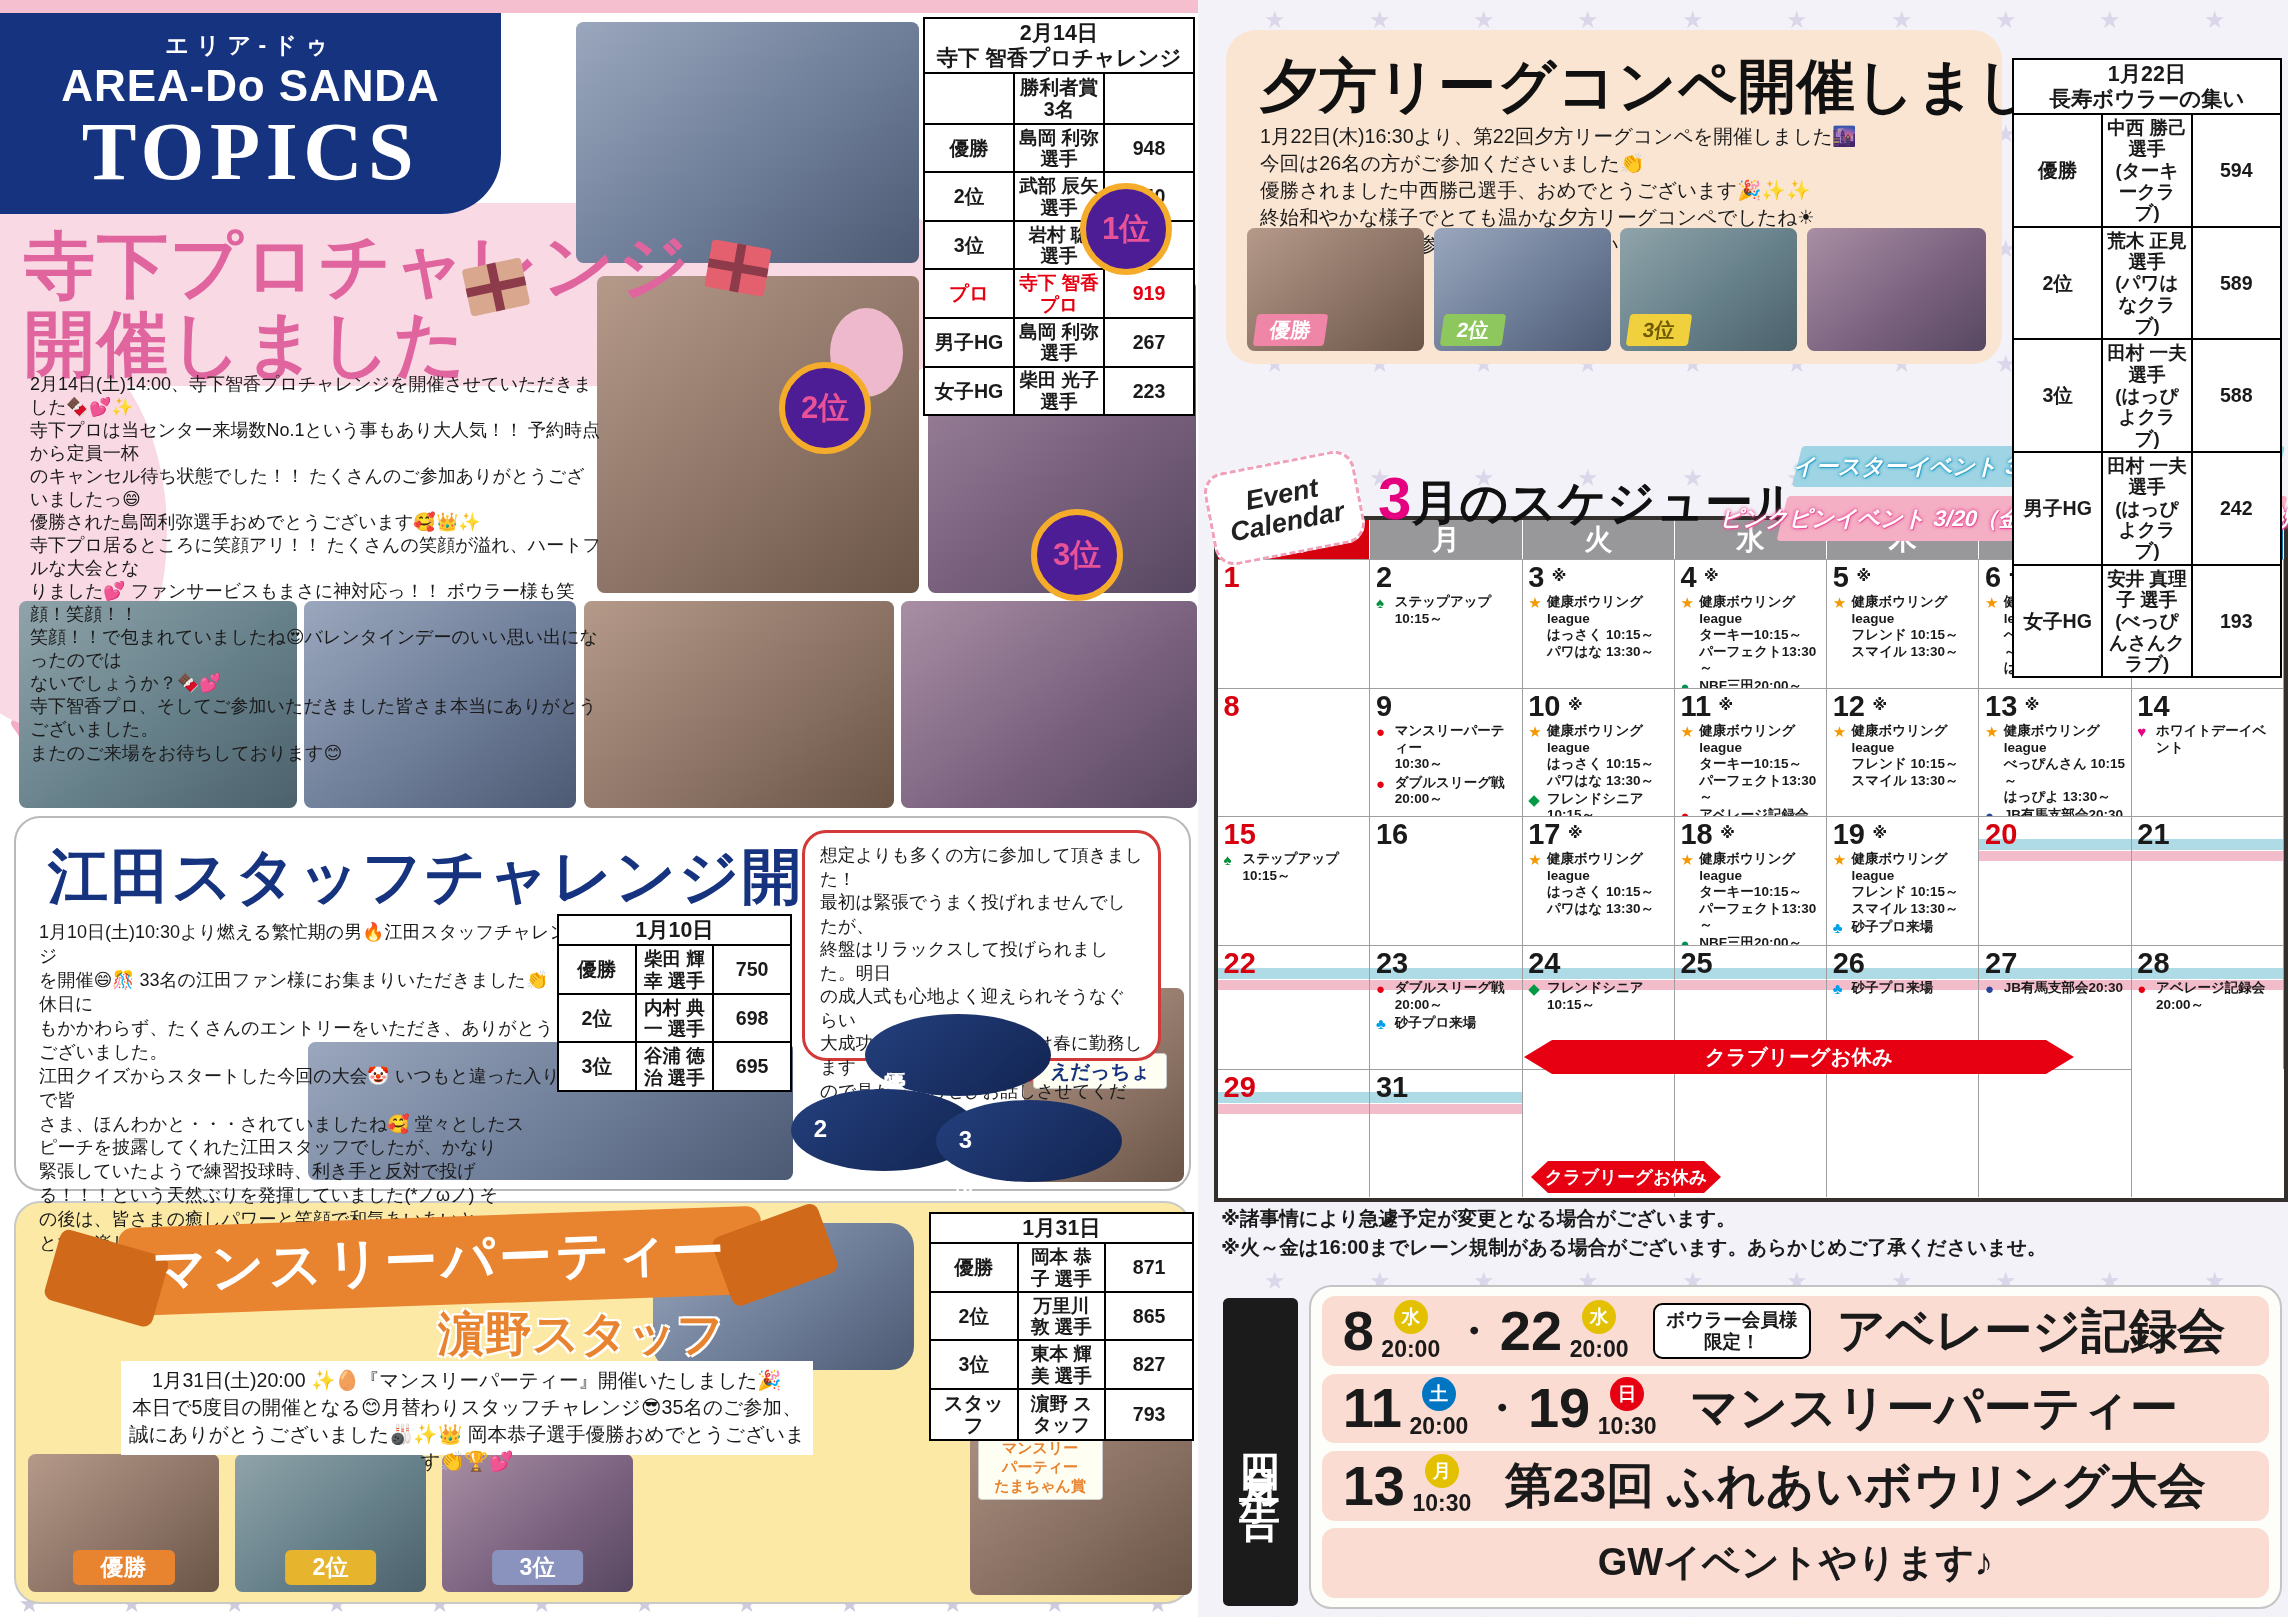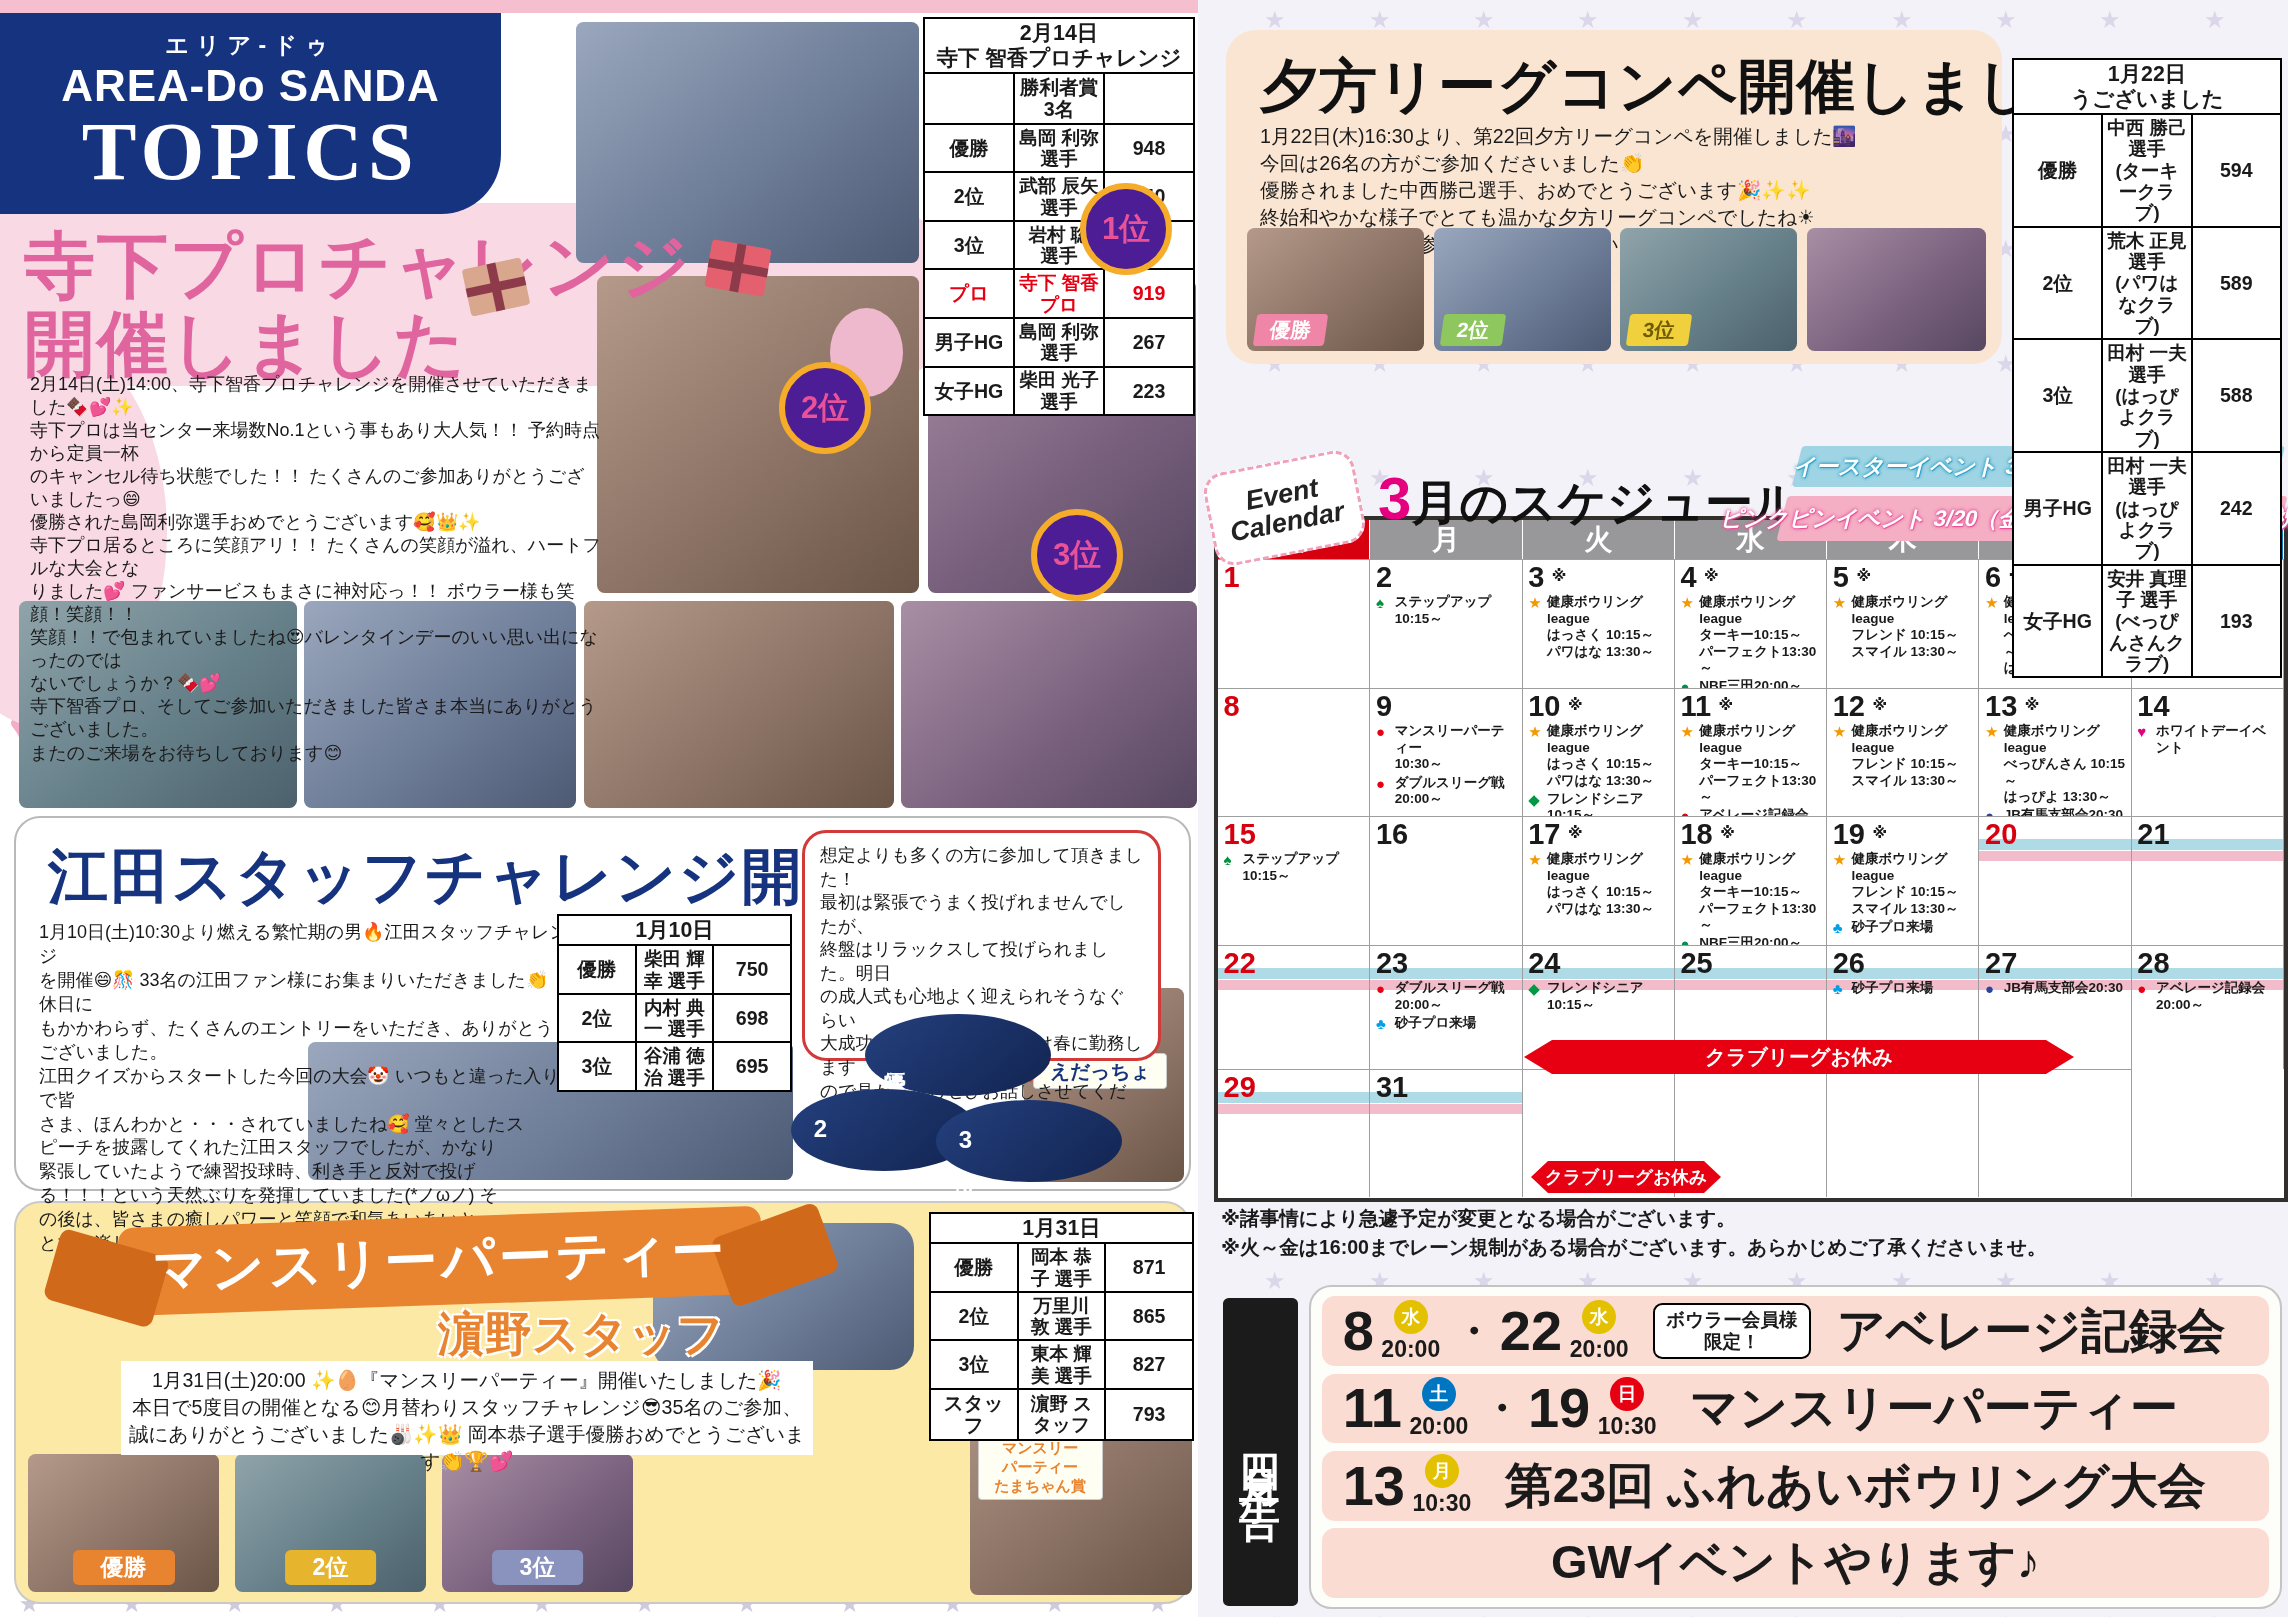--- a/index.html
+++ b/index.html
@@ -139,21 +139,21 @@
   .apr-day{font-size:56px;font-weight:800;line-height:1;}
   .apr-meta{display:flex;flex-direction:column;align-items:center;margin:0 7.5px;}
   .apr-dow{width:34px;height:34px;border-radius:50%;color:#fff;font-size:18.6px;font-weight:800;
            display:flex;align-items:center;justify-content:center;}
   .apr-time{font-size:23px;font-weight:800;margin-top:1.9px;}
   .apr-dot{font-size:41px;font-weight:800;margin:0 5.6px;}
   .apr-note{border:2.8px solid #000;border-radius:9.3px;background:#fff;font-size:18.6px;font-weight:800;text-align:center;
             line-height:1.2;padding:3.7px 11.2px;margin-left:17px;white-space:pre-line;}
   .apr-title{font-size:48px;font-weight:800;margin-left:26px;white-space:nowrap;}
   .apr-row.center{justify-content:center;}
-  .apr-row.center .apr-title{margin-left:0;font-size:47px;}
+  .apr-row.center .apr-title{margin-left:0;font-size:38px;}
 </style>
 </head>
 <body>
 
 <div class="page">
   <div class="abs rp-bg"></div>
   <div id="stars">
       <span style="left: 1264px; top: 5.6px;">★</span>
       <span style="left: 1264px; top: 120px;">★</span>
       <span style="left: 1264px; top: 235px;">★</span>
@@ -520,21 +520,21 @@
     <div class="tagbadge tb-1">2位</div>
   </div>
   <div class="photo g3" style="left:1620px;top:228px;width:177px;height:123px;">
     <div class="tagbadge tb-2">3位</div>
   </div>
   <div class="photo g4" style="left:1807px;top:228px;width:179px;height:123px;"></div>
   <table class="rtable" id="t-yugata" style="left:2012px;top:58px;width:270px;">
       <tbody>
         <tr>
           <td colspan="3" class="rt-title">1月22日
-うございました</td>
+長寿ボウラーの集い</td>
         </tr>
         <tr>
           <td class="rt-rank">優勝</td>
           <td class="rt-name">中西 勝己 選手
 (ターキークラブ)</td>
           <td class="rt-score">594</td>
         </tr>
         <tr>
           <td class="rt-rank">2位</td>
           <td class="rt-name">荒木 正見 選手

